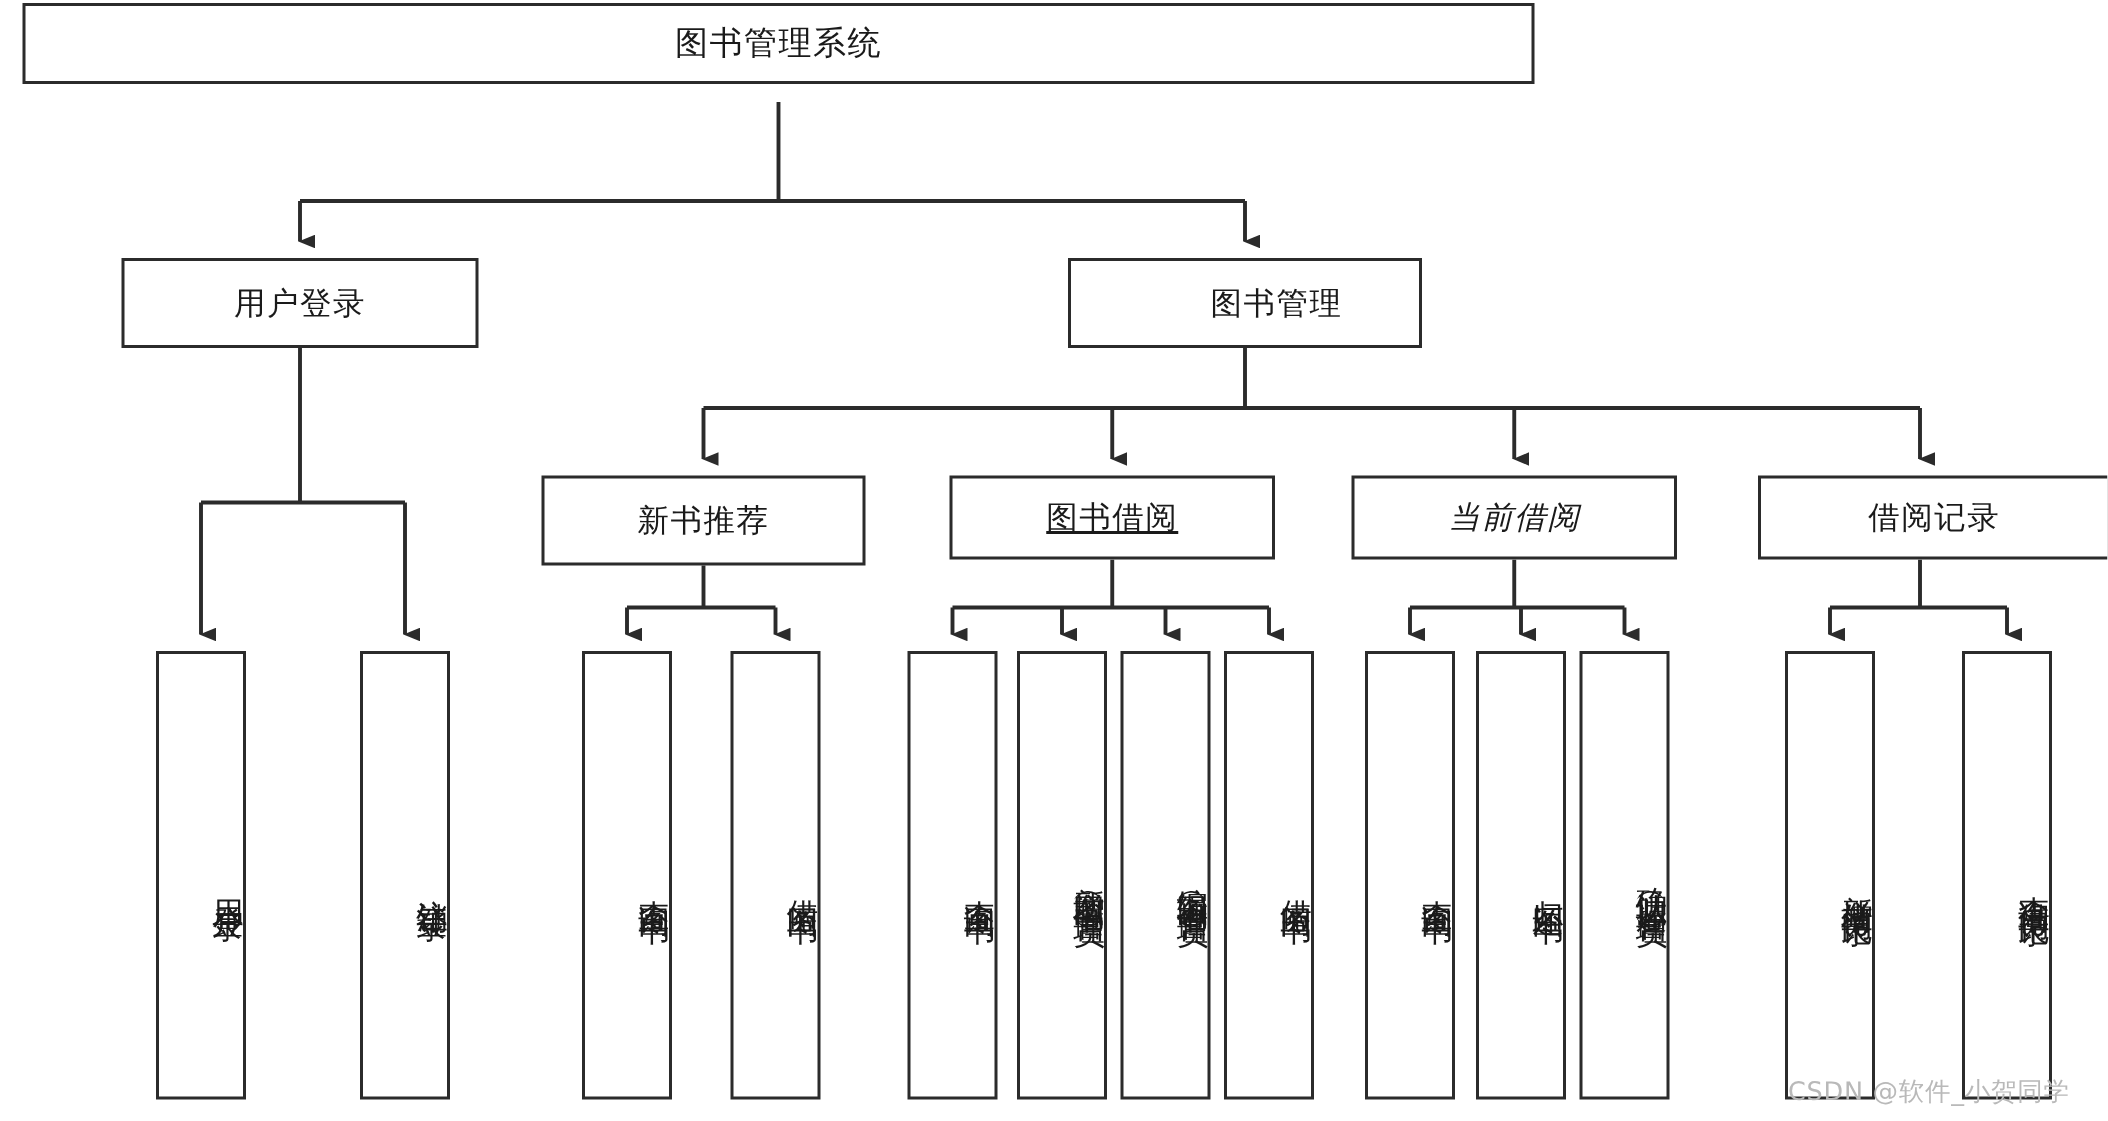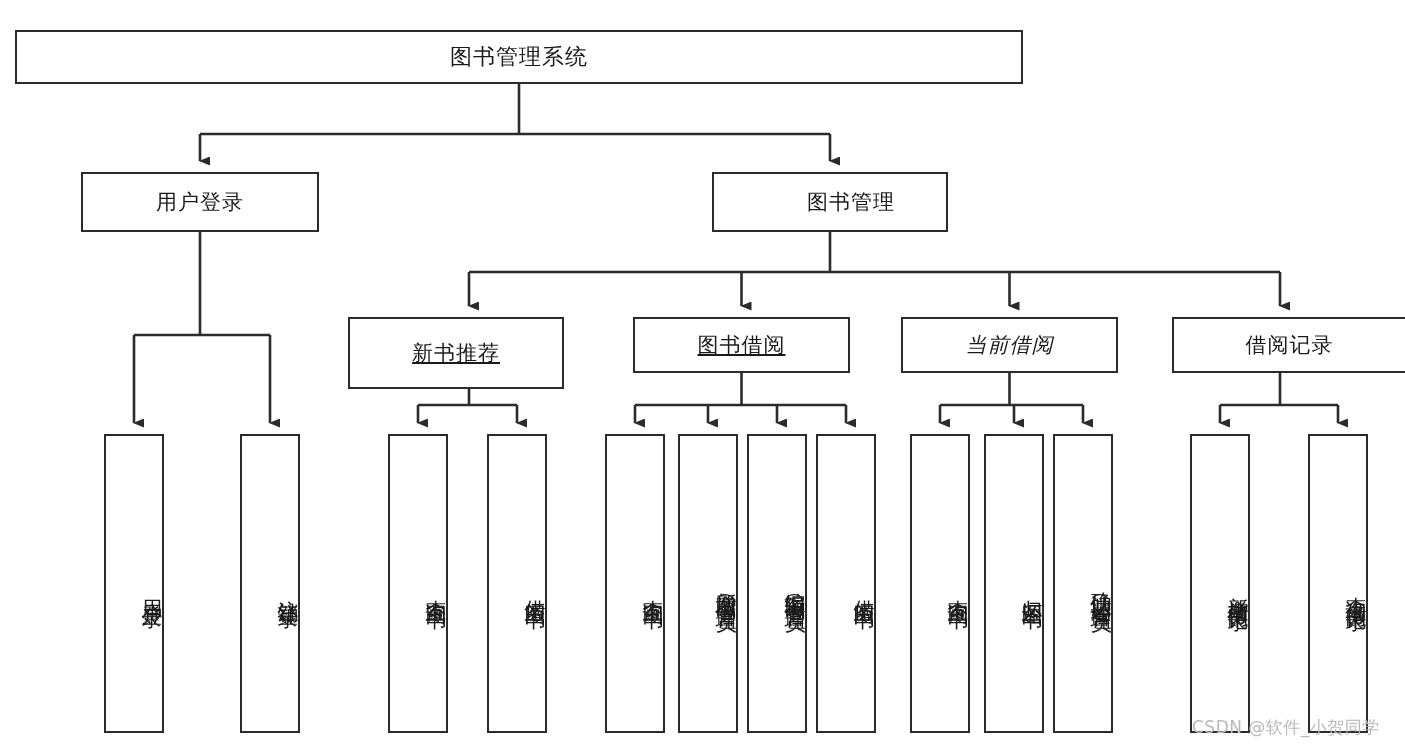--- a/index.html
+++ b/index.html
@@ -104,26 +104,26 @@
         <path d="M 940 405 L 940 423" marker-end="url(#arrowhead)"></path>
         <path d="M 1014 405 L 1014 423" marker-end="url(#arrowhead)"></path>
         <path d="M 1083 405 L 1083 423" marker-end="url(#arrowhead)"></path>
         <path d="M 1280 373 L 1280 405"></path>
         <path d="M 1220 405 L 1338 405"></path>
         <path d="M 1220 405 L 1220 423" marker-end="url(#arrowhead)"></path>
         <path d="M 1338 405 L 1338 423" marker-end="url(#arrowhead)"></path>
       </g>
   </svg>
 
-  <div class="node horiz root" style="left: 15px; top: 30px; width: 1008px; height: 54px;">图书管理系统</div>
+  <div class="node horiz root" style="left: 15px; top: 2px; width: 1008px; height: 54px;">图书管理系统</div>
 
   <div class="node horiz" style="left: 81px; top: 172px; width: 238px; height: 60px;">用户登录</div>
   <div class="node horiz" style="left: 712px; top: 172px; width: 236px; height: 60px; padding-left: 42px;">图书管理</div>
 
-  <div class="node horiz" style="left: 348px; top: 317px; width: 216px; height: 72px; text-decoration: underline;">新书推荐</div>
+  <div class="node horiz" style="left: 361px; top: 317px; width: 216px; height: 60px;">新书推荐</div>
   <div class="node horiz" style="left: 633px; top: 317px; width: 217px; height: 56px; text-decoration: underline;">图书借阅</div>
   <div class="node horiz" style="left: 901px; top: 317px; width: 217px; height: 56px; font-style: italic;">当前借阅</div>
   <div class="node horiz" style="left: 1172px; top: 317px; width: 235px; height: 56px;">借阅记录</div>
 
   <div class="node vert" style="left: 104px; top: 434px; width: 60px; height: 299px;">
       <span class="vtext">用户登录</span>
     </div>
   <div class="node vert" style="left: 240px; top: 434px; width: 60px; height: 299px;">
       <span class="vtext">注销登录</span>
     </div>

